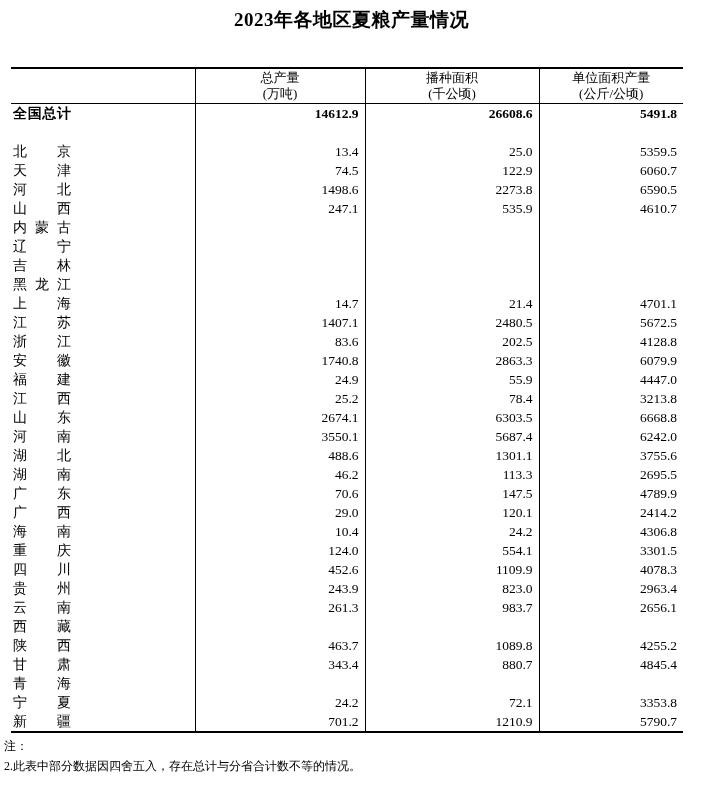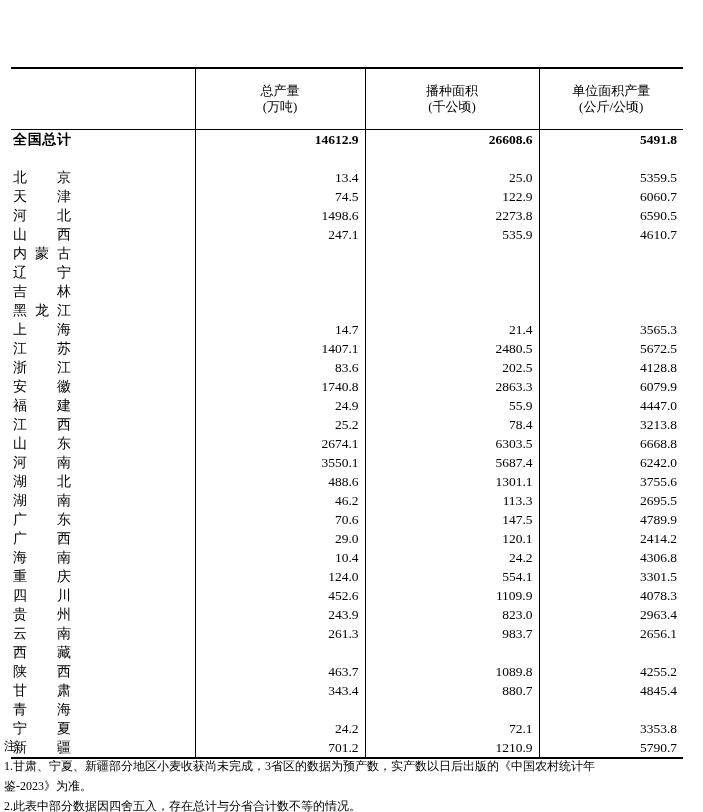--- a/index.html
+++ b/index.html
@@ -26,21 +26,21 @@
     border-bottom: 2.5px solid #000;
   }
   col.c-name { width: 184px; }
   col.c-v1 { width: 170px; }
   col.c-v2 { width: 174px; }
   col.c-v3 { width: 144px; }
 
   thead tr { border-bottom: 1.5px solid #000; }
   th {
     font-weight: normal; font-size: 13px; line-height: 16px;
-    padding: 14px 0; text-align: center; vertical-align: middle;
+    padding: 1px 0; text-align: center; vertical-align: middle;
   }
   th.vline, td.num { border-left: 1.5px solid #000; }
 
   td { height: 19px; line-height: 19px; font-size: 13.5px; padding: 0; vertical-align: middle; }
   td.num { text-align: right; padding-right: 6px; font-family: "Liberation Serif", "DejaVu Serif", serif; }
   td.name { padding-left: 2px; font-size: 14px; }
 
   .jname { display: inline-flex; width: 58px; justify-content: space-between; }
 
   tr.total td { font-weight: bold; }
@@ -49,20 +49,21 @@
   .notes {
     position: absolute; left: 4px; top: 736px; width: 614px;
     font-size: 12px; line-height: 20px;
   }
 </style>
 </head>
 <body>
 
 <div class="page">
 
+  <div class="title">2023年各地区夏粮产量情况</div>
 
   <table class="grain">
     <colgroup>
       <col class="c-name">
         <col class="c-v1">
         <col class="c-v2">
         <col class="c-v3">
     </colgroup>
     <thead>
       <tr id="header-row">
@@ -175,21 +176,21 @@
           <td class="num"></td>
           <td class="num"></td>
         </tr>
         <tr>
           <td class="name"><span class="jname">
               <span>上</span>
               <span>海</span>
             </span></td>
           <td class="num">14.7</td>
           <td class="num">21.4</td>
-          <td class="num">3565.3</td>
+          <td class="num">4701.1</td>
         </tr>
         <tr>
           <td class="name"><span class="jname">
               <span>江</span>
               <span>苏</span>
             </span></td>
           <td class="num">1407.1</td>
           <td class="num">2480.5</td>
           <td class="num">5672.5</td>
         </tr>
@@ -380,17 +381,16 @@
             </span></td>
           <td class="num">701.2</td>
           <td class="num">1210.9</td>
           <td class="num">5790.7</td>
         </tr>
       </tbody>
   </table>
 
   <div class="notes">
     <div>注：</div>
-    <div>1.甘肃、宁夏、新疆部分地区小麦收获尚未完成，3省区的数据为预产数，实产数以日后出版的《中国农村统计年鉴-2023》为准。</div>
     <div>2.此表中部分数据因四舍五入，存在总计与分省合计数不等的情况。</div>
   </div>
 
 </div>
 
 </body></html>

